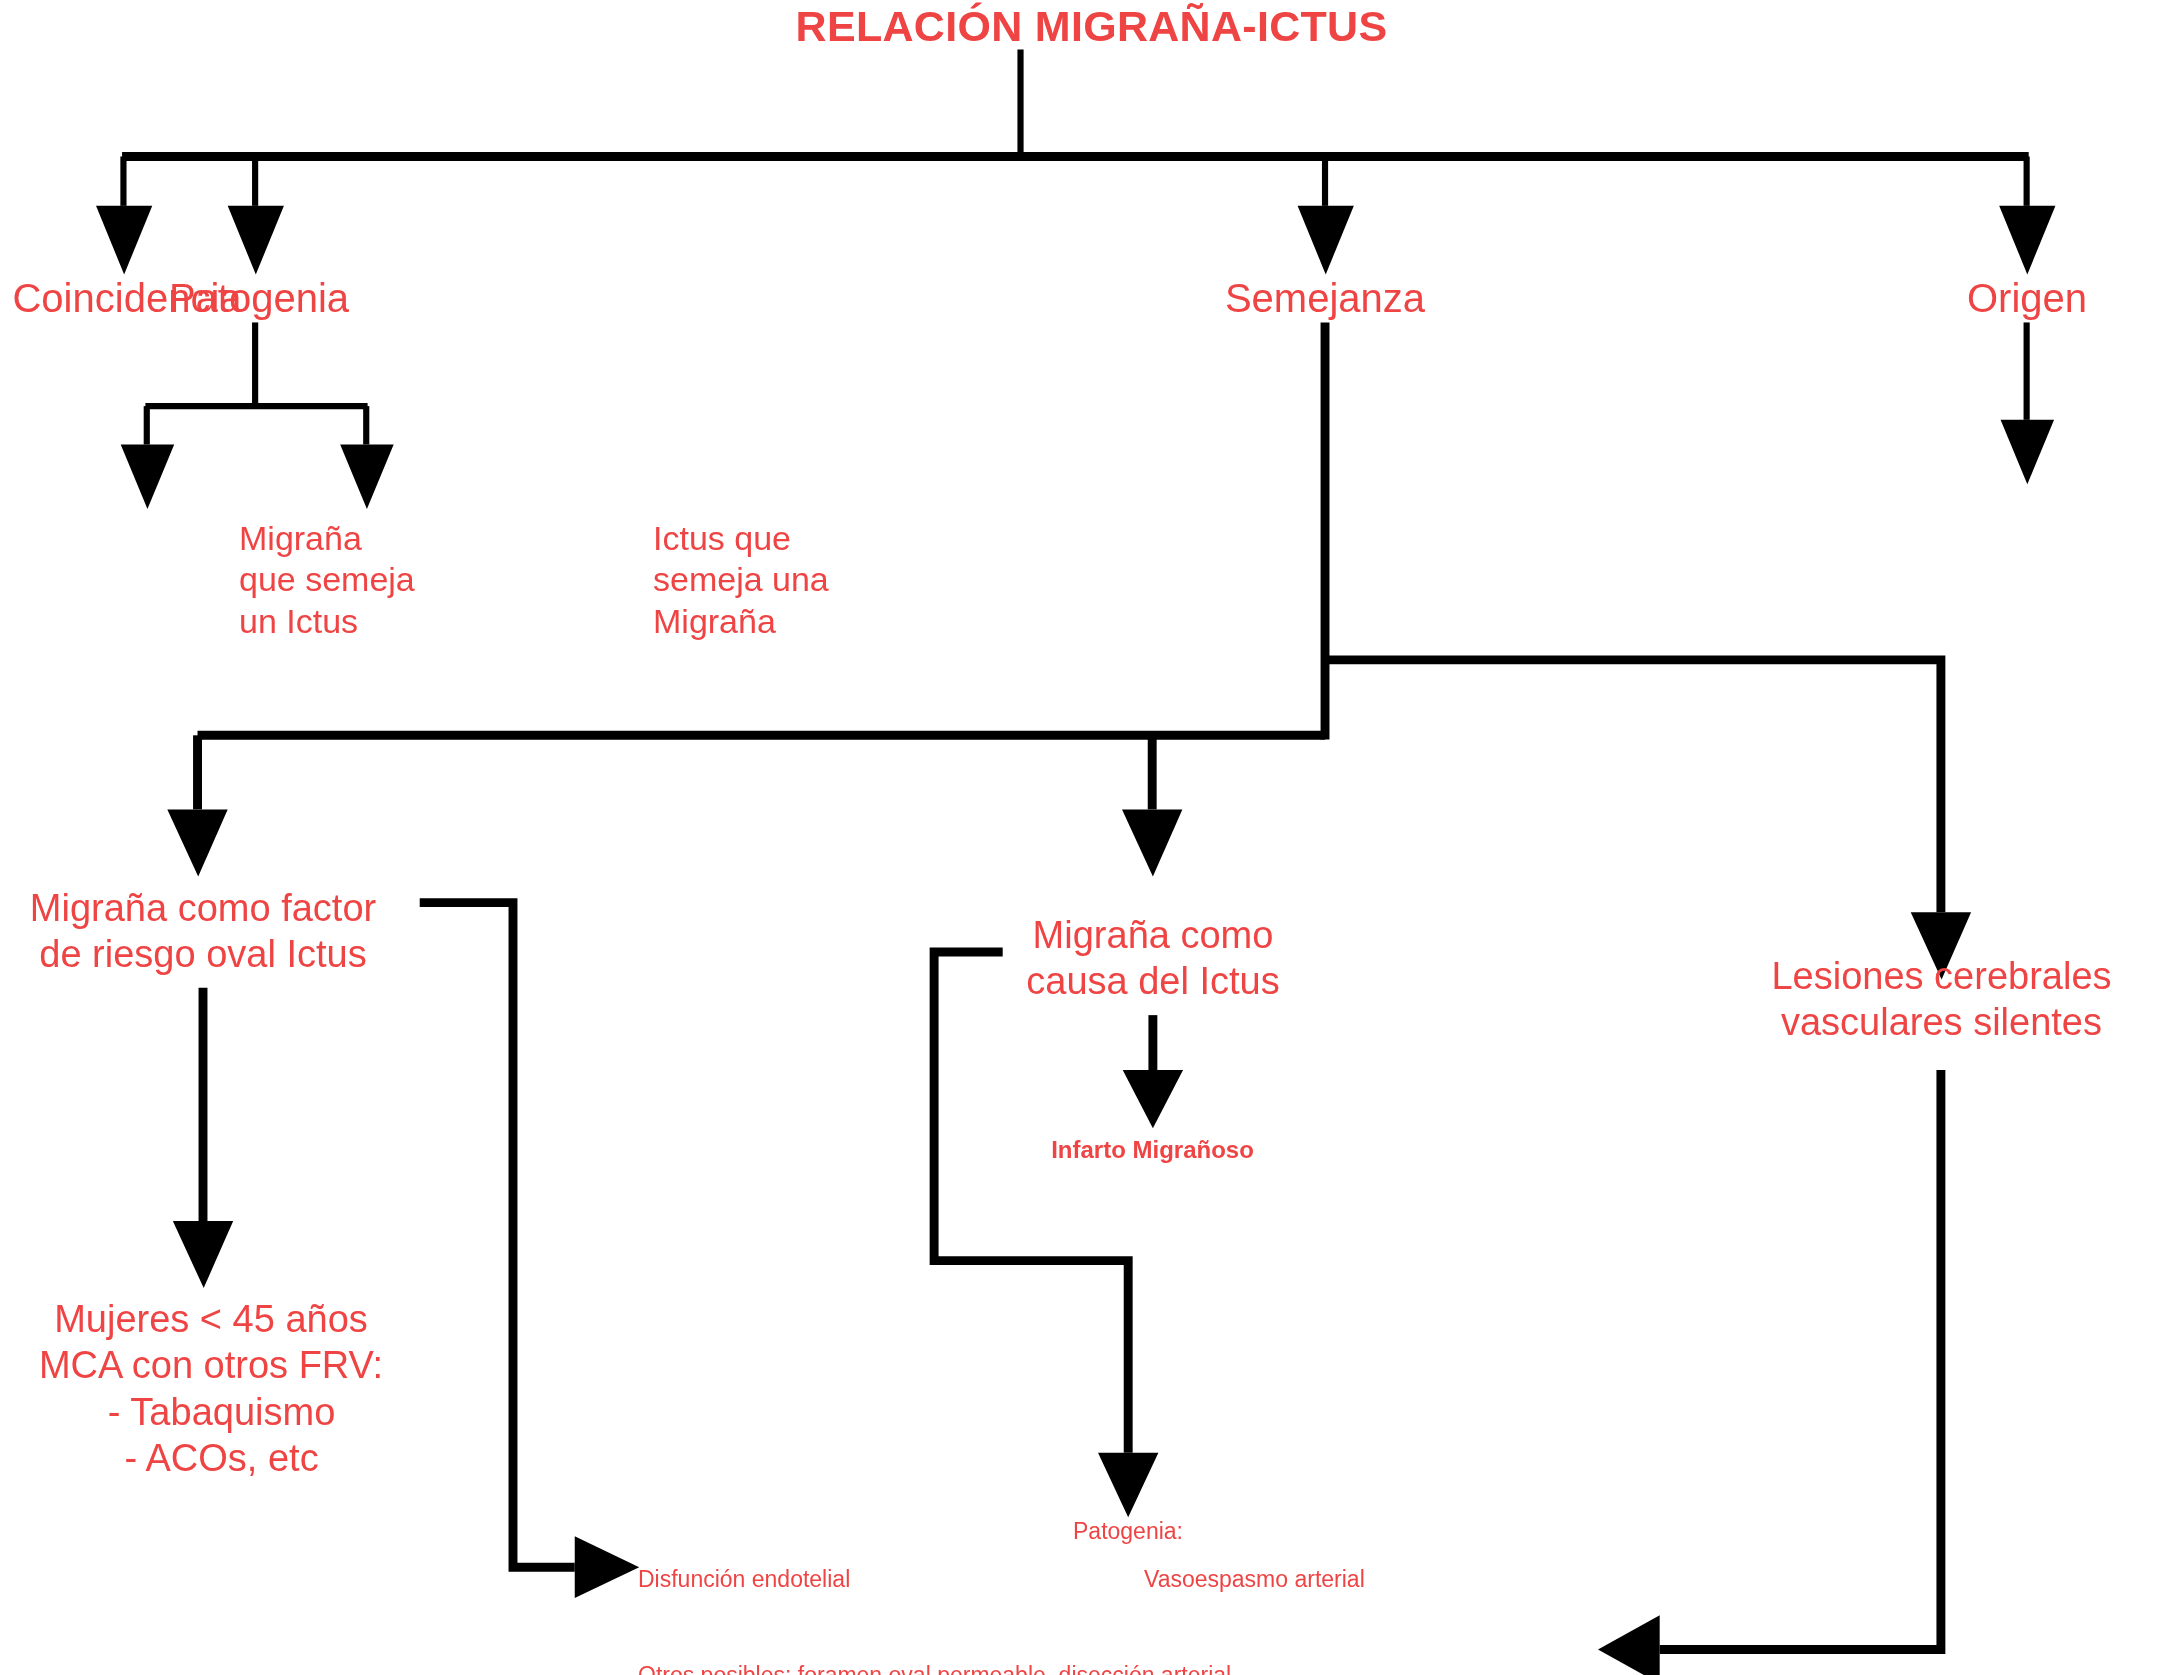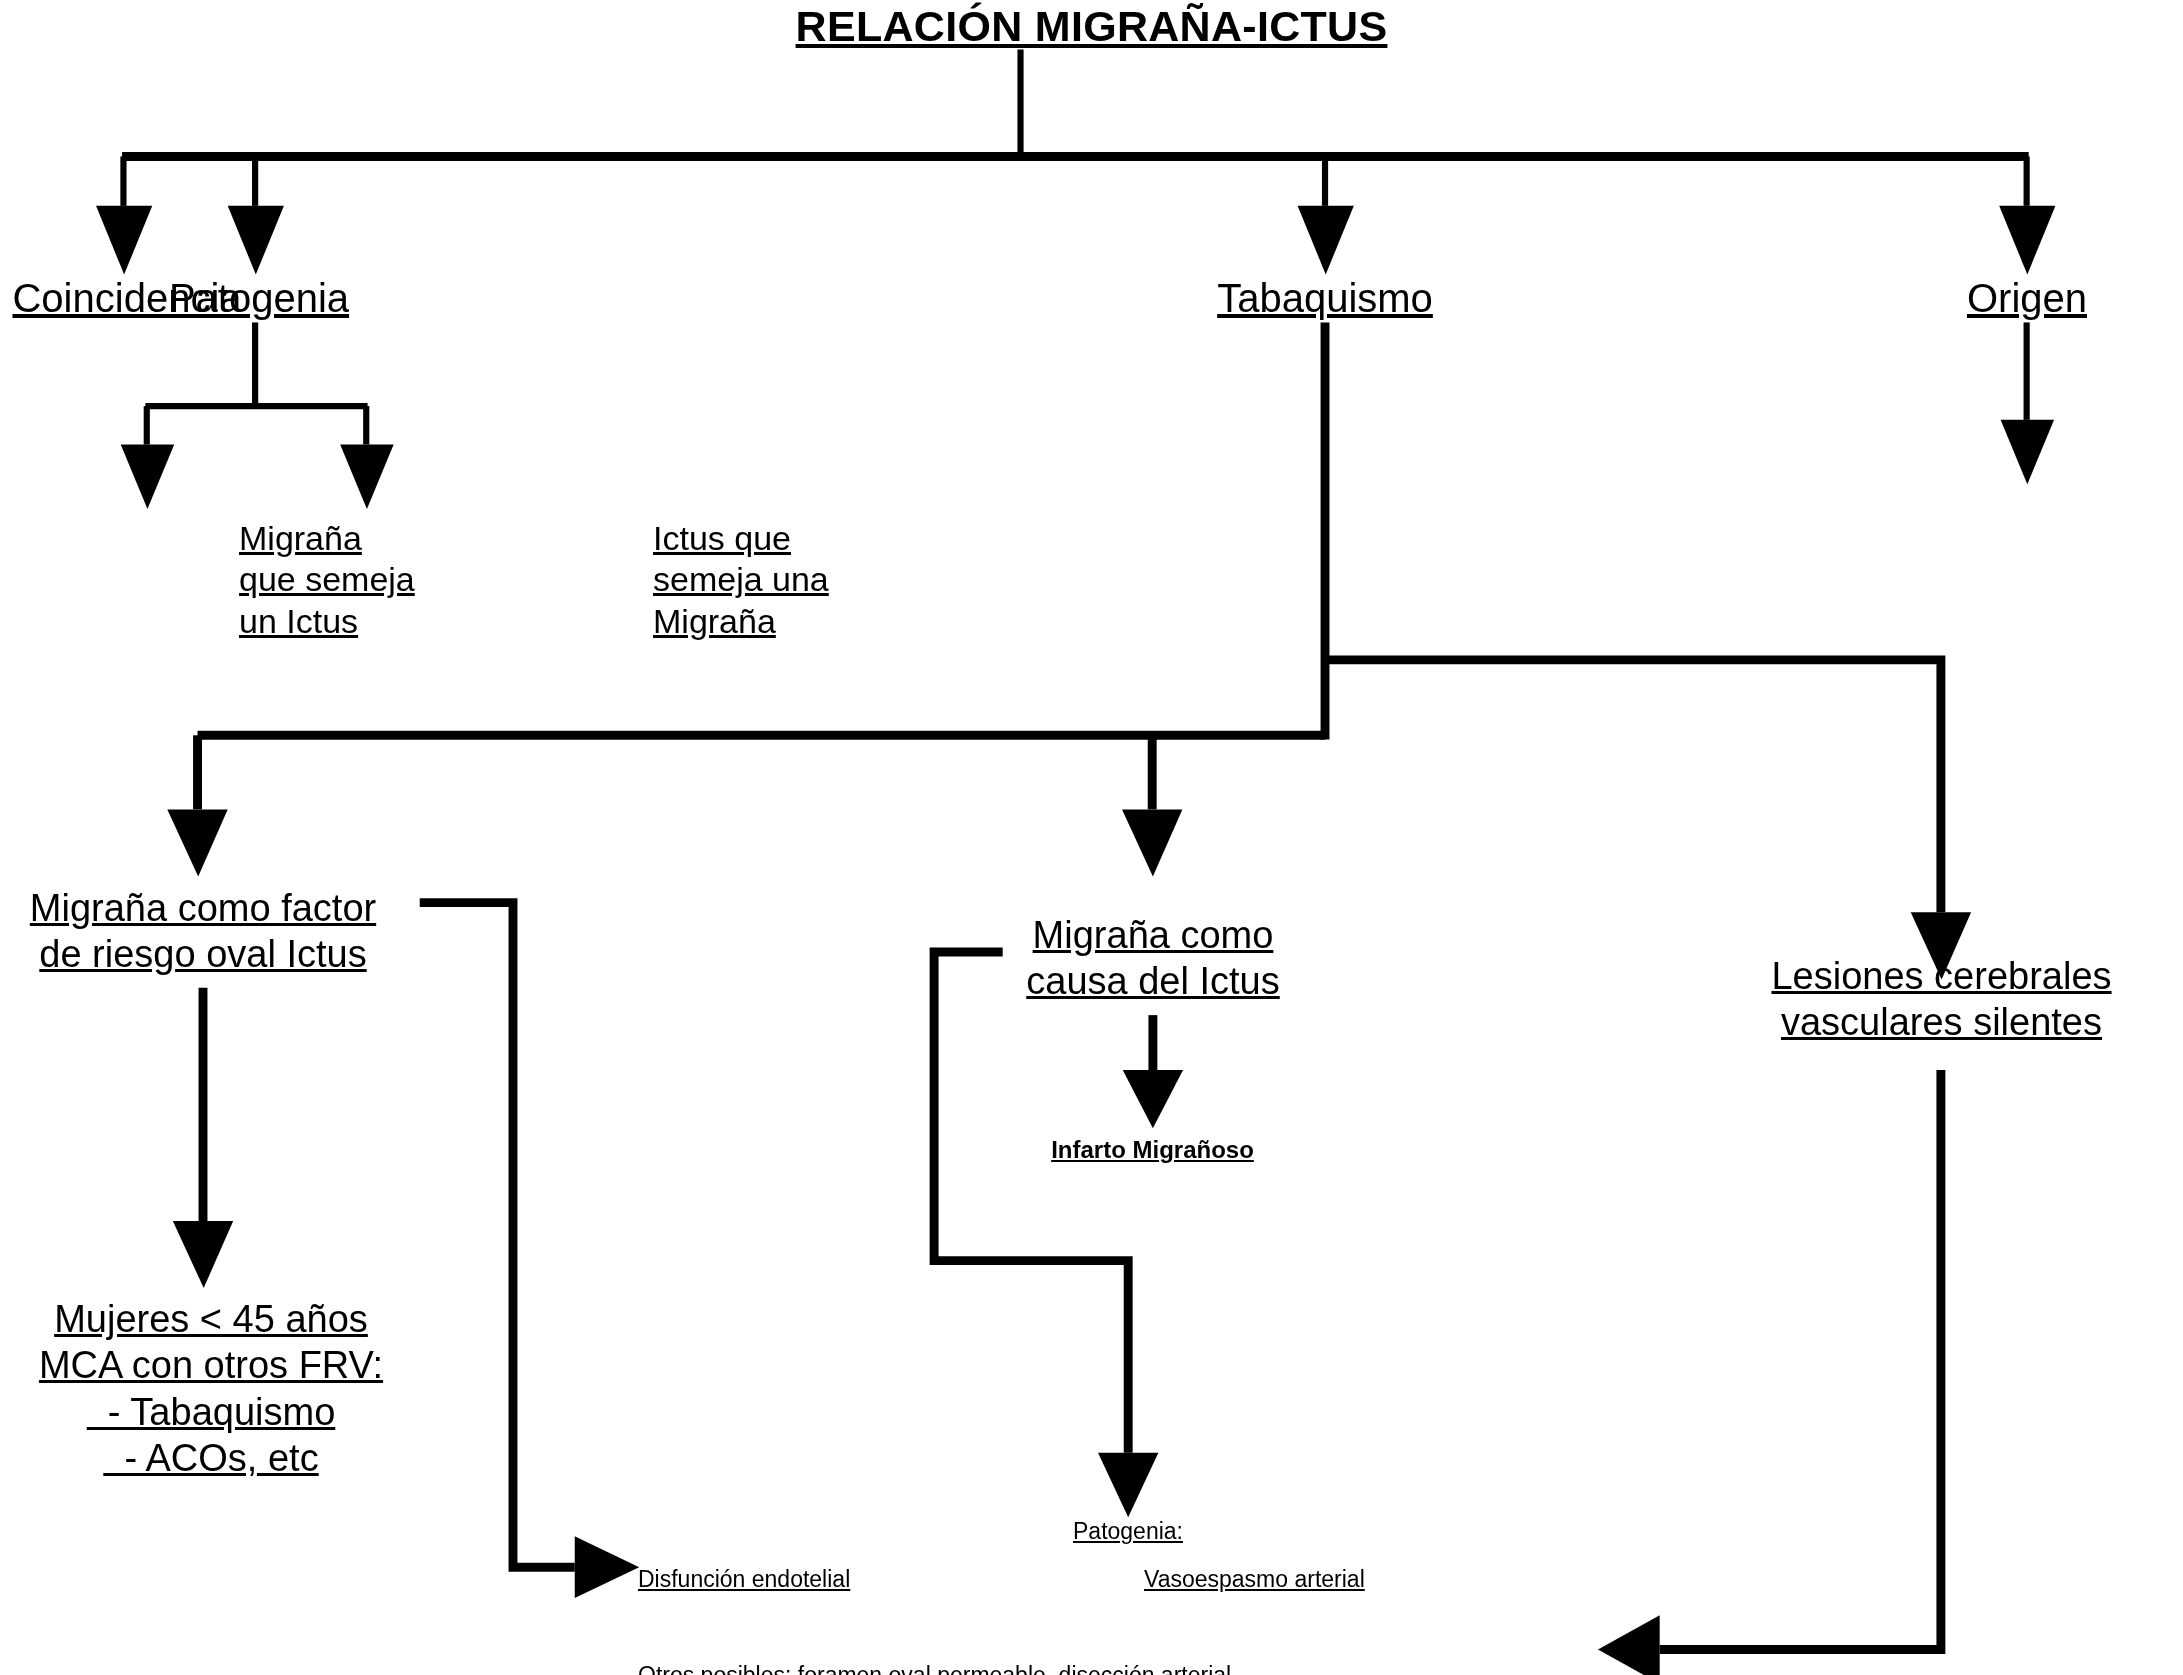--- a/index.html
+++ b/index.html
@@ -22,22 +22,21 @@
     left: 0;
     top: 0;
     width: 2183px;
     height: 1675px;
     pointer-events: none;
   }
   .node {
     position: absolute;
     white-space: pre;
     line-height: 1.22;
-    color: #000000;
-    text-decoration: underline;
+    color: #ef4444;
   }
   .t-title {
     font-size: 43px;
     font-weight: bold;
     letter-spacing: 0.3px;
   }
   .t-lvl1 {
     font-size: 40px;
     font-weight: normal;
   }
@@ -163,21 +162,21 @@
       <polygon points="2420,2355 2420,2455 2330,2405"></polygon>
     </g>
   </svg>
 
   <div class="node t-title center" style="left:0; top:0; width:2183px;">RELACIÓN MIGRAÑA-ICTUS</div>
 
   <div class="node t-lvl1 center" style="left:0; top:274px; width:254px;">Coincidencia</div>
 
   <div class="node t-lvl1 center" style="left:132px; top:274px; width:254px;">Patogenia</div>
 
-  <div class="node t-lvl1 center" style="left:1198px; top:274px; width:254px;">Tabaquismo</div>
+  <div class="node t-lvl1 center" style="left:1198px; top:274px; width:254px;">Semejanza</div>
 
   <div class="node t-lvl1 center" style="left:1900px; top:274px; width:254px;">Origen</div>
 
   <div class="node t-lvl2 left" style="left:239px; top:518px; width:288px;">Migraña
 que semeja
 un Ictus</div>
 
   <div class="node t-lvl2 left" style="left:653px; top:518px; width:295px;">Ictus que
 semeja una
 Migraña</div>

